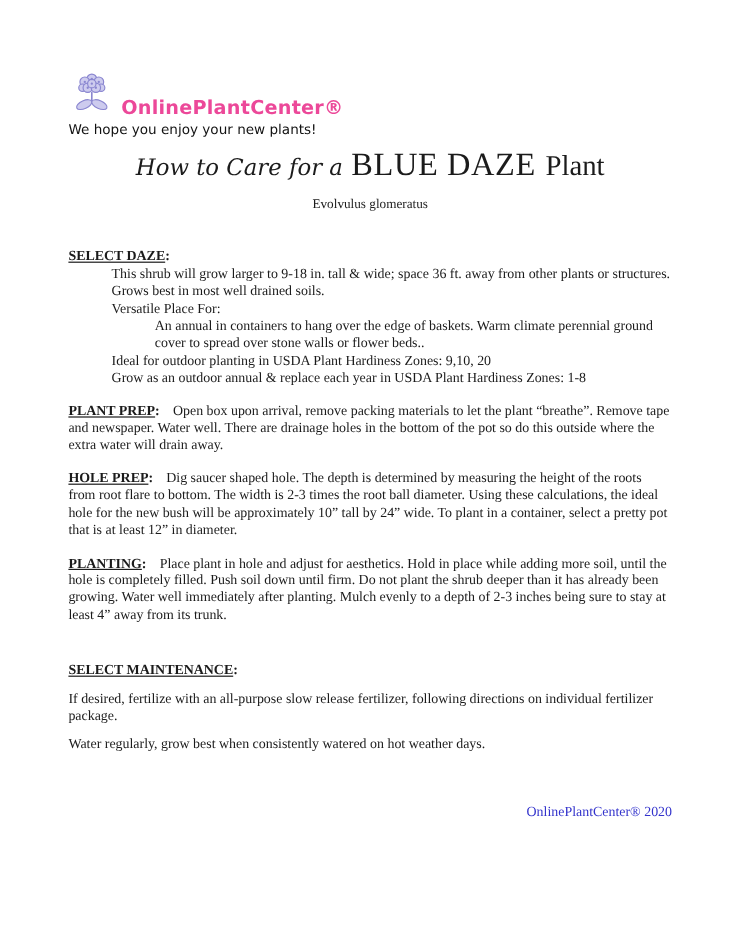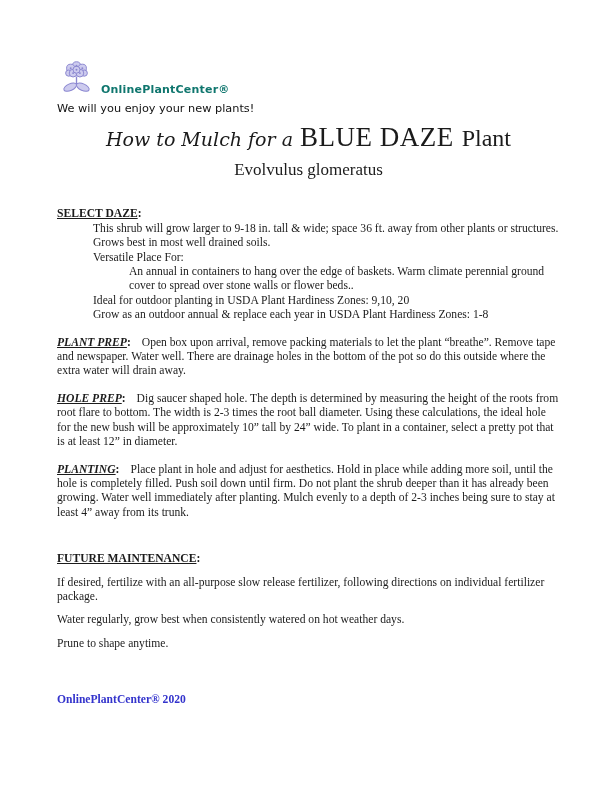--- a/index.html
+++ b/index.html
@@ -9,22 +9,22 @@
     background:#ffffff;
     font-family:"Liberation Serif", serif;
     color:#1b1b1b;
     font-size:11.6px;line-height:14.4px;
     overflow:hidden;
   }
   
   .logo-row{display:flex;align-items:flex-end;gap:8px;margin-left:3px;}
   .logo-text{
     font-family:"DejaVu Sans", sans-serif;
-    font-weight:bold;font-size:11px;line-height:19px;
-    color:#0f766e;letter-spacing:0.2px;
+    font-weight:bold;font-size:16px;line-height:19px;
+    color:#ec4899;letter-spacing:0.2px;
   }
   .tagline{
     font-family:"DejaVu Sans", sans-serif;
     font-size:11.3px;line-height:14px;margin-top:3px;color:#111111;
   }
   
   .title-block{text-align:center;margin-top:6px;}
   .title-line{line-height:30px;white-space:nowrap;}
   .title-prefix{
     font-family:"DejaVu Serif", serif;font-style:italic;
@@ -33,36 +33,36 @@
   .plant-name{
     font-family:"Liberation Serif", serif;
     font-size:27px;letter-spacing:0.5px;
   }
   .title-suffix{
     font-family:"Liberation Serif", serif;
     font-size:24px;margin-left:8px;
   }
   .latin{
     font-family:"Liberation Serif", serif;
-    font-size:17px;line-height:22px;margin-top:1px;
+    font-size:11px;line-height:22px;margin-top:1px;
   }
   
   .section-select{margin-top:26px;}
   .sec-head{font-weight:bold;}
   .sec-head .u{text-decoration:underline;}
   .site-item{padding-left:72px;text-indent:-36px;}
   .site-item.lvl2{padding-left:72px;text-indent:0;}
   .para{margin:13px 0 0 0;}
-  .para .u{font-weight:bold;text-decoration:underline;font-style:italic;}
+  .para .u{font-weight:bold;text-decoration:underline;}
   .para .colon{font-weight:bold;margin-right:11px;}
   .section-future{margin-top:32px;}
   .maint-para{margin:9px 0 0 0;}
   .footer{
-    margin-top:42px;text-align:left;
-    color:#3333cc;font-weight:bold;font-size:11.6px;
+    margin-top:42px;text-align:right;
+    color:#3333cc;font-weight:normal;font-size:11.6px;
   }
 </style>
 </head>
 <body>
 
 <div class="page">
 
   <div class="logo-row">
     <span>
       <svg width="33" height="37" viewBox="0 0 34 38" aria-hidden="true">
@@ -86,25 +86,25 @@
         </g>
         <path d="M17 19 L17 27" stroke="#8a86d0" stroke-width="1.4" fill="none"></path>
         <g fill="#cdcbee" stroke="#8a86d0" stroke-width="1">
           <ellipse cx="10.5" cy="30" rx="7" ry="3.4" transform="rotate(-24 10.5 30)"></ellipse>
           <ellipse cx="23.5" cy="30" rx="7" ry="3.4" transform="rotate(24 23.5 30)"></ellipse>
         </g>
       </svg>
     </span>
     <span class="logo-text">OnlinePlantCenter®</span>
   </div>
-  <div class="tagline">We will you enjoy your new plants!</div>
+  <div class="tagline">We hope you enjoy your new plants!</div>
 
   <div class="title-block">
     <div class="title-line">
-      <span class="title-prefix">How to Mulch for a</span><span class="plant-name">BLUE DAZE</span><span class="title-suffix">Plant</span>
+      <span class="title-prefix">How to Care for a</span><span class="plant-name">BLUE DAZE</span><span class="title-suffix">Plant</span>
     </div>
     <div class="latin">Evolvulus glomeratus</div>
   </div>
 
   <div class="section-select">
     <div class="sec-head"><span class="u">SELECT DAZE</span><span>:</span></div>
     <div class="site-item">This shrub will grow larger to 9-18 in. tall &amp; wide; space 36 ft. away from other plants or structures.</div>
     <div class="site-item">Grows best in most well drained soils.</div>
     <div class="site-item">Versatile Place For:</div>
     <div class="site-item lvl2">An annual in containers to hang over the edge of baskets. Warm climate perennial ground cover to spread over stone walls or flower beds..</div>
@@ -112,21 +112,20 @@
     <div class="site-item">Grow as an outdoor annual &amp; replace each year in USDA Plant Hardiness Zones: 1-8</div>
   </div>
 
   <p class="para"><span class="u">PLANT PREP</span><span class="colon">:</span><span>Open box upon arrival, remove packing materials to let the plant “breathe”.  Remove tape and newspaper.  Water well.  There are drainage holes in the bottom of the pot so do this outside where the extra water will drain away.</span></p>
 
   <p class="para"><span class="u">HOLE PREP</span><span class="colon">:</span><span>Dig saucer shaped hole.  The depth is determined by measuring the height of the roots from root flare to bottom.  The width is 2-3 times the root ball diameter.   Using these calculations, the ideal hole for the new bush will be approximately 10” tall by 24” wide.  To plant in a container, select a pretty pot that is at least 12” in diameter.</span></p>
 
   <p class="para"><span class="u">PLANTING</span><span class="colon">:</span><span>Place plant in hole and adjust for aesthetics.  Hold in place while adding more soil, until the hole is completely filled.  Push soil down until firm.  Do not plant the shrub deeper than it has already been growing.  Water well immediately after planting.  Mulch evenly to a depth of 2-3 inches being sure to stay at least 4” away from its trunk.</span></p>
 
   <div class="section-future">
-    <div class="sec-head"><span class="u">FUTURE MAINTENANCE</span><span>:</span></div>
+    <div class="sec-head"><span class="u">SELECT MAINTENANCE</span><span>:</span></div>
     <p class="maint-para">If desired, fertilize with an all-purpose slow release fertilizer, following directions on individual fertilizer package.</p>
     <p class="maint-para">Water regularly, grow best when consistently watered on hot weather days.</p>
-    <p class="maint-para">Prune to shape anytime.</p>
   </div>
 
   <div class="footer">OnlinePlantCenter® 2020</div>
 
 </div>
 
 </body></html>

